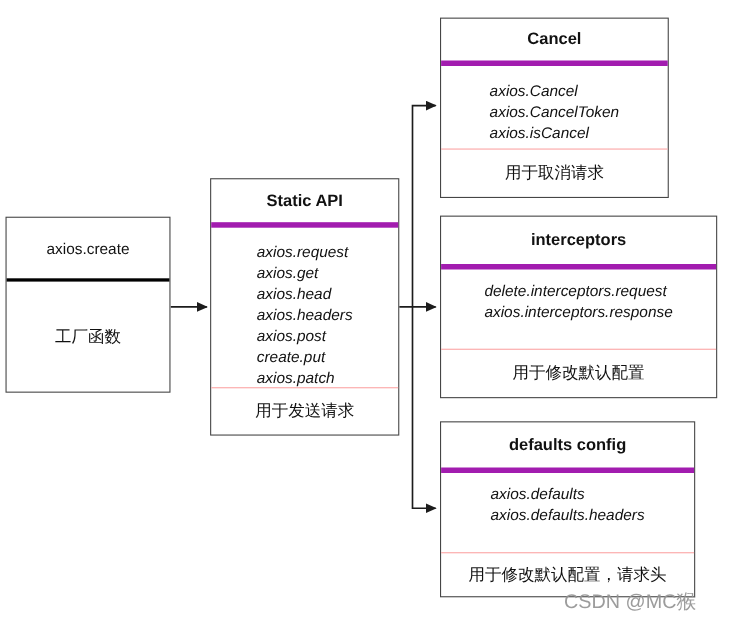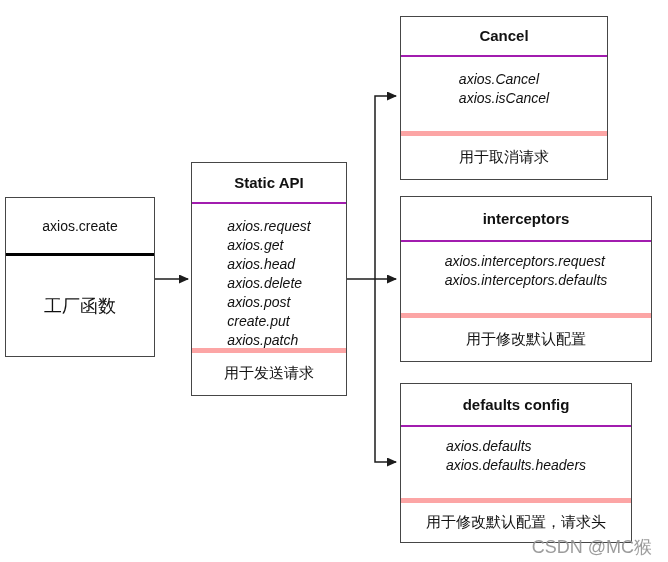--- a/index.html
+++ b/index.html
@@ -29,65 +29,65 @@
     background: #ffffff;
     display: flex;
     flex-direction: column;
   }
   .box-header {
     display: flex;
     align-items: center;
     justify-content: center;
     font-weight: bold;
     font-size: 15px;
-    border-bottom: 2px solid #a21caf;
+    border-bottom: 5px solid #a21caf;
     flex: none;
   }
   .box-body {
     flex: 1 1 auto;
     overflow: hidden;
     font-style: italic;
   }
   .box-body .inner {
     width: max-content;
     margin: 0 auto;
     text-align: left;
     font-size: 14px;
     line-height: 19px;
   }
   .box-footer {
     display: flex;
     align-items: center;
     justify-content: center;
     font-size: 15px;
-    border-top: 5px solid #fca5a5;
+    border-top: 1px solid #fca5a5;
     flex: none;
   }
   .row {
     display: flex;
     align-items: center;
     justify-content: center;
     font-size: 14px;
   }
   .row + .row { border-top: 3px solid #000000; }
 
   
   #node-axios { left: 5px; top: 197px; width: 150px; height: 160px; }
   #node-axios .row-title {
     height: 54px;
     font-family: "Liberation Mono", "DejaVu Sans Mono", monospace;
     font-weight: bold;
     font-size: 14px;
     letter-spacing: 2px;
   }
   #node-axios .row-method { height: 55px; }
-  #node-axios .row-desc { flex: 1; font-size: 18px; }
+  #node-axios .row-desc { flex: 1; font-size: 15px; }
 
   
-  #node-static-api { left: 191px; top: 162px; width: 156px; height: 234px; }
+  #node-static-api { left: 191px; top: 162px; width: 172px; height: 234px; }
   #node-static-api .box-header { height: 38.5px; }
   #node-static-api .inner { padding-top: 13px; }
   #node-static-api .box-footer { height: 42.5px; }
 
   
   #node-cancel { left: 400px; top: 16px; width: 208px; height: 164px; }
   #node-cancel .box-header { height: 37.5px; }
   #node-cancel .inner { padding-top: 13px; }
   #node-cancel .box-footer { height: 43.5px; }
 
@@ -98,21 +98,21 @@
   #node-interceptors .box-footer { height: 43.5px; }
 
   
   #node-defaults-config { left: 400px; top: 383px; width: 232px; height: 160px; }
   #node-defaults-config .box-header { height: 40.5px; }
   #node-defaults-config .inner { padding-top: 10px; }
   #node-defaults-config .box-footer { height: 39.5px; }
 
   .watermark {
     position: absolute;
-    left: 512px;
+    left: 493px;
     top: 535px;
     width: 140px;
     height: 24px;
     display: flex;
     align-items: center;
     justify-content: flex-end;
     font-size: 18px;
     color: rgba(148,148,148,0.92);
     white-space: nowrap;
     z-index: 5;
@@ -142,46 +142,47 @@
     <div class="row row-desc">工厂函数</div>
   </div>
 
   <div class="box" id="node-static-api">
     <div class="box-header">Static API</div>
     <div class="box-body">
       <div class="inner">
           <div>axios.request</div>
           <div>axios.get</div>
           <div>axios.head</div>
-          <div>axios.delete</div>
+          <div>axios.headers</div>
           <div>axios.post</div>
           <div>create.put</div>
           <div>axios.patch</div>
         </div>
     </div>
     <div class="box-footer">用于发送请求</div>
   </div>
 
   <div class="box" id="node-cancel">
     <div class="box-header">Cancel</div>
     <div class="box-body">
       <div class="inner">
           <div>axios.Cancel</div>
+          <div>axios.CancelToken</div>
           <div>axios.isCancel</div>
         </div>
     </div>
     <div class="box-footer">用于取消请求</div>
   </div>
 
   <div class="box" id="node-interceptors">
     <div class="box-header">interceptors</div>
     <div class="box-body">
       <div class="inner">
-          <div>axios.interceptors.request</div>
-          <div>axios.interceptors.defaults</div>
+          <div>delete.interceptors.request</div>
+          <div>axios.interceptors.response</div>
         </div>
     </div>
     <div class="box-footer">用于修改默认配置</div>
   </div>
 
   <div class="box" id="node-defaults-config">
     <div class="box-header">defaults config</div>
     <div class="box-body">
       <div class="inner">
           <div>axios.defaults</div>

